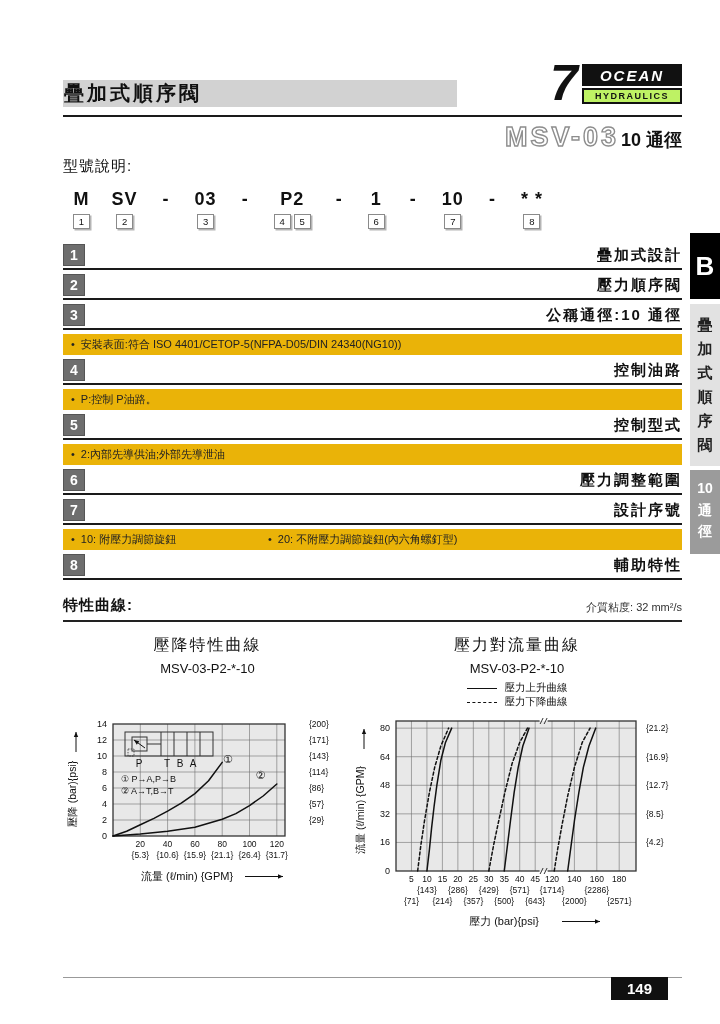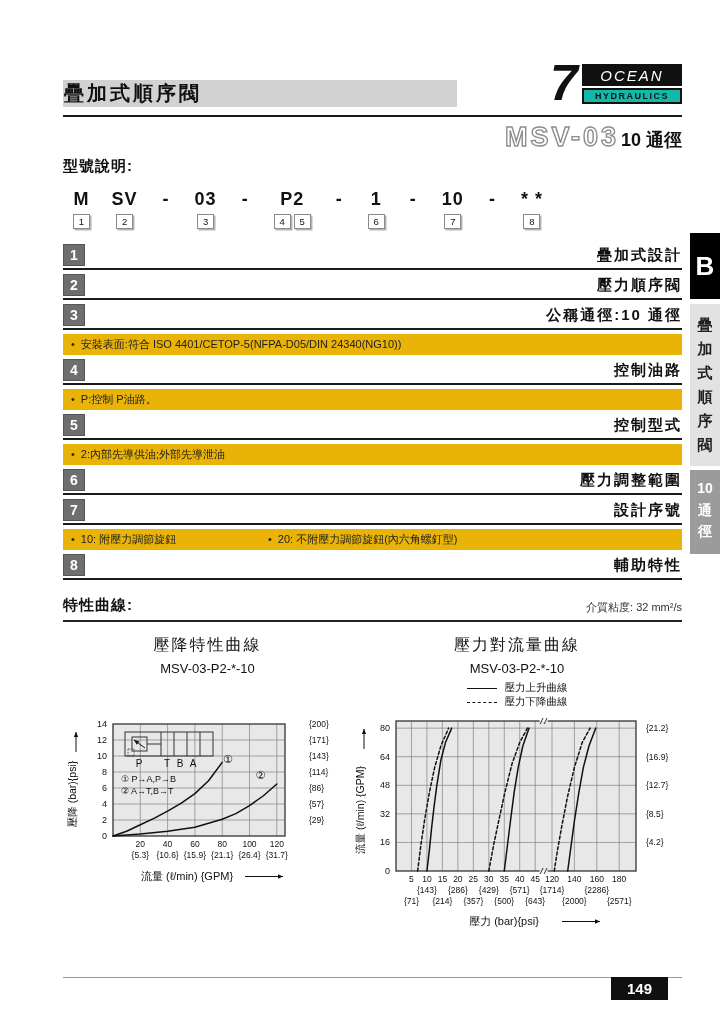--- a/index.html
+++ b/index.html
@@ -7,30 +7,30 @@
         font-family:"Liberation Sans","DejaVu Sans",sans-serif;color:#111;}
   .content{position:absolute;left:63px;width:619px;top:0;}
 
   
   .hdr{position:relative;margin-top:80px;}
   .titlebar{width:394px;height:27px;background:#d2d2d2;display:flex;align-items:center;
             padding-left:1px;box-sizing:border-box;font-size:20px;font-weight:bold;letter-spacing:3px;}
   .logo{position:absolute;right:0;top:-16px;width:130px;height:46px;}
   .logo-seven{position:absolute;left:-2px;top:-6px;font-size:50px;font-weight:bold;font-style:italic;line-height:1;}
   .logo-right{position:absolute;left:30px;top:0;right:0;}
-  .logo-ocean{background:#111;color:#fff;font-weight:normal;font-style:italic;font-size:15px;
+  .logo-ocean{background:#111;color:#fff;font-weight:bold;font-style:italic;font-size:15px;
               letter-spacing:2px;text-align:center;padding:3px 0 2px;}
   .logo-hyd{border:2px solid #111;margin-top:2px;font-size:9px;font-weight:bold;letter-spacing:1.5px;
-            text-align:center;padding:1px 0;background:#14b8a6;}
+            text-align:center;padding:1px 0;background:#bef264;}
   .hdr-line{border-top:2.5px solid #1a1a1a;margin-top:8px;}
   .model-line{display:flex;justify-content:flex-end;align-items:baseline;gap:2px;margin-top:5px;}
   .model-code-text{font-size:27px;font-weight:bold;letter-spacing:3px;color:#fff;
                    -webkit-text-stroke:1.4px #8d8d8d;}
   .model-size{font-size:18px;font-weight:bold;}
-  .section-label{font-size:15px;font-weight:bold;margin-top:4px;letter-spacing:1px;}
+  .section-label{font-size:15px;font-weight:normal;margin-top:4px;letter-spacing:1px;}
 
   
   .code-row{display:flex;justify-content:space-between;width:470px;margin:13px 0 0 10px;}
   .code-part{display:flex;flex-direction:column;align-items:center;min-width:14px;}
   .code-text{font-size:18px;font-weight:bold;letter-spacing:1px;}
   .keys{display:flex;gap:3px;margin-top:4px;height:15px;}
   .key{width:15px;height:13px;border:1px solid #8a8a8a;box-shadow:1.5px 1.5px 0 #b5b5b5;
        font-size:9.5px;display:flex;align-items:center;justify-content:center;background:#fff;}
 
   

